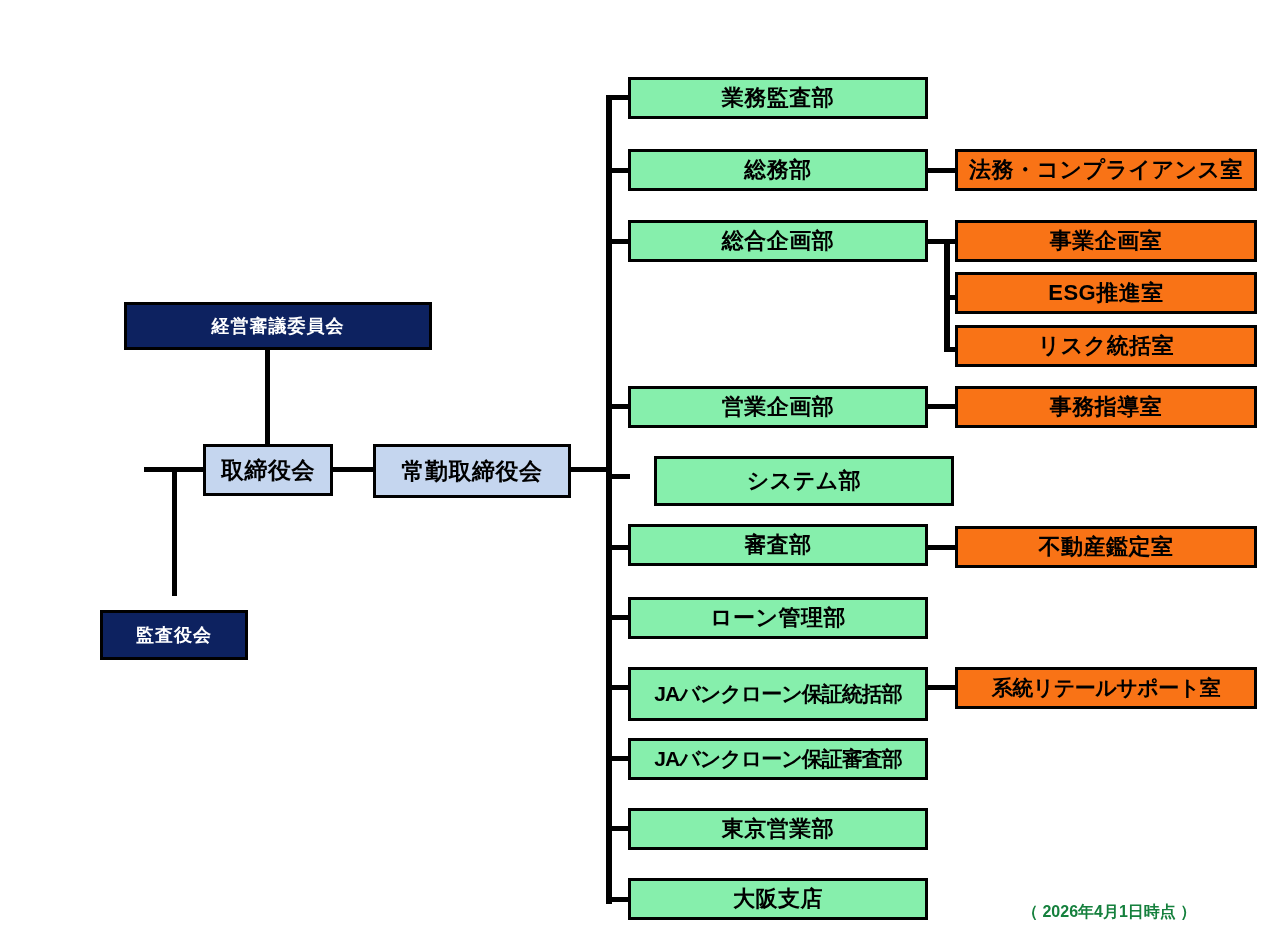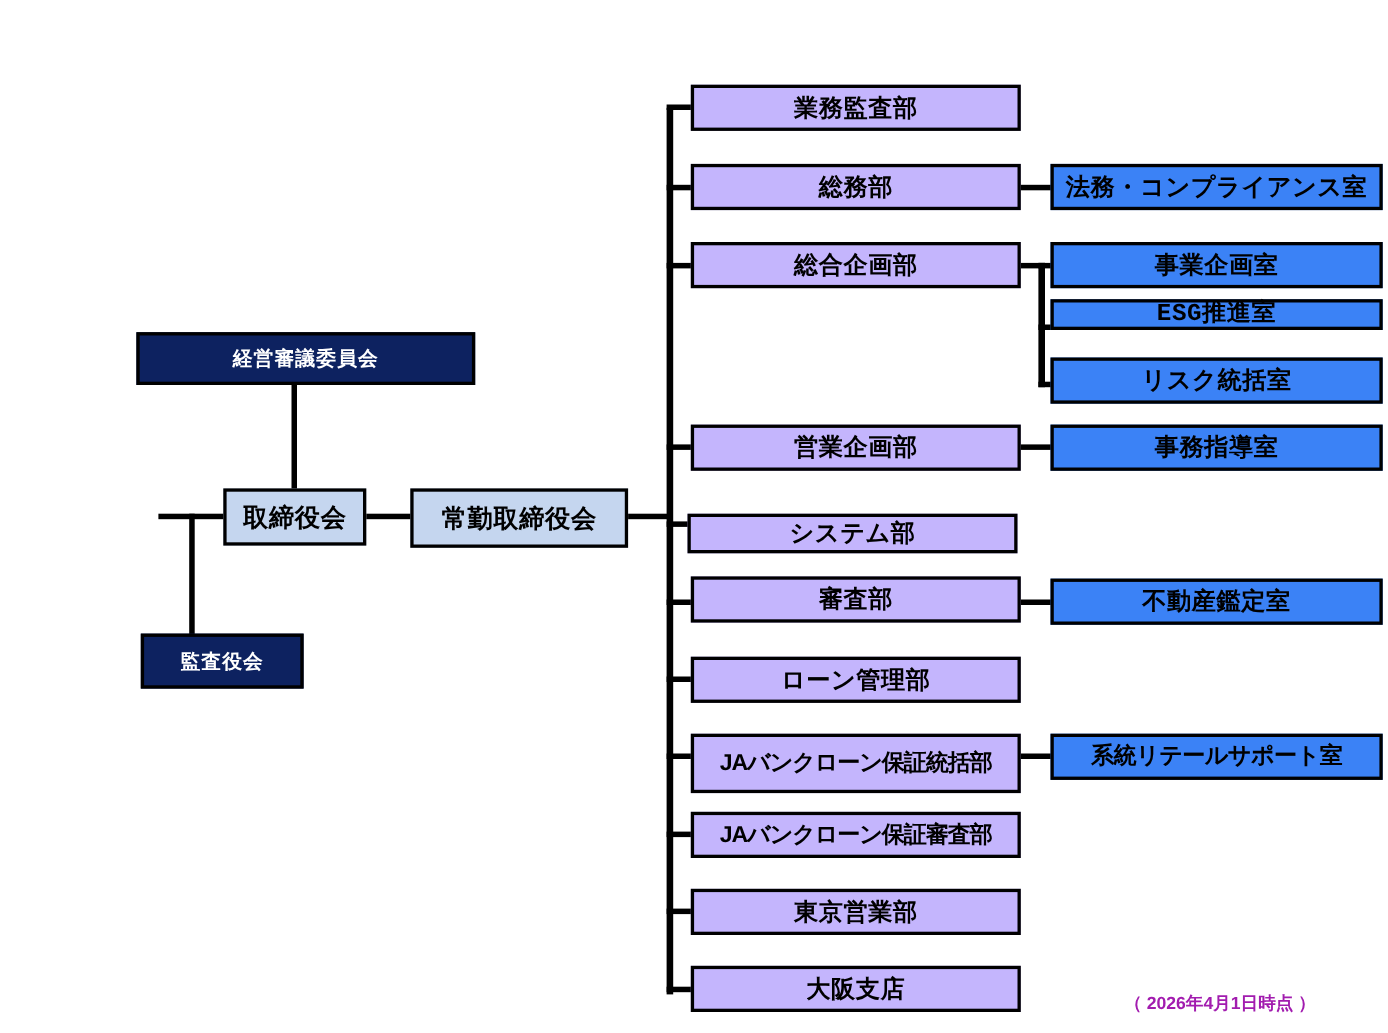--- a/index.html
+++ b/index.html
@@ -27,26 +27,26 @@
     align-items: center;
     justify-content: center;
     text-align: center;
     font-weight: bold;
     color: #000000;
     line-height: 1.05;
     white-space: nowrap;
     letter-spacing: 0.5px;
   }
   .box.lvl-dept {
-    background: #c4b5fd;
+    background: #86efac;
     font-size: 22px;
     text-align: right;
   }
   .box.lvl-sub {
-    background: #3b82f6;
+    background: #f97316;
     font-size: 22px;
   }
   .box.lvl-gov {
     background: #c5d6ef;
     font-size: 23px;
   }
   .box.lvl-navy {
     background: #0d2260;
     color: #ffffff;
     font-size: 18px;
@@ -65,21 +65,21 @@
   .line {
     position: absolute;
     background: #000000;
   }
 
   
   .footnote {
     position: absolute;
     font-size: 16px;
     font-weight: bold;
-    color: #a21caf;
+    color: #15803d;
     white-space: nowrap;
   }
 </style>
 </head>
 <body>
 
 <div id="chart">
 
   <div class="box lvl-navy" style="left:124px; top:302px; width:308px; height:48px;">経営審議委員会</div>
 
@@ -89,21 +89,21 @@
   <div class="line" style="left:144px; top:467px; width:62px; height:5px;"></div>
 
   <div class="box lvl-gov" style="left:203px; top:444px; width:130px; height:52px;">取締役会</div>
 
   <div class="line" style="left:333px; top:467px; width:43px; height:5px;"></div>
 
   <div class="box lvl-gov" style="left:373px; top:444px; width:198px; height:54px;">常勤取締役会</div>
 
   <div class="line" style="left:172px; top:467px; width:5px; height:129px;"></div>
 
-  <div class="box lvl-navy" style="left:100px; top:576px; width:148px; height:50px;margin-left:28px;">監査役会</div>
+  <div class="box lvl-navy" style="left:100px; top:610px; width:148px; height:50px;">監査役会</div>
 
   <div class="line" style="left:571px; top:467px; width:40px; height:5px;"></div>
 
   <div class="line" style="left:606px; top:98px; width:6px; height:806px;"></div>
 
   <div class="line" style="left:606px; top:95px; width:24px; height:5px;"></div>
   <div class="line" style="left:606px; top:168px; width:24px; height:5px;"></div>
   <div class="line" style="left:606px; top:239px; width:24px; height:5px;"></div>
   <div class="line" style="left:606px; top:404px; width:24px; height:5px;"></div>
   <div class="line" style="left:606px; top:474px; width:24px; height:5px;"></div>
@@ -115,21 +115,21 @@
   <div class="line" style="left:606px; top:897px; width:24px; height:5px;"></div>
 
   <div class="box lvl-dept" style="left:628px; top:77px; width:300px; height:42px;">業務監査部</div>
 
   <div class="box lvl-dept" style="left:628px; top:149px; width:300px; height:42px;">総務部</div>
 
   <div class="box lvl-dept" style="left:628px; top:220px; width:300px; height:42px;">総合企画部</div>
 
   <div class="box lvl-dept" style="left:628px; top:386px; width:300px; height:42px;">営業企画部</div>
 
-  <div class="box lvl-dept" style="left:625px; top:456px; width:300px; height:36px;margin-top:11px;">システム部</div>
+  <div class="box lvl-dept" style="left:654px; top:456px; width:300px; height:50px;">システム部</div>
 
   <div class="box lvl-dept" style="left:628px; top:524px; width:300px; height:42px;">審査部</div>
 
   <div class="box lvl-dept" style="left:628px; top:597px; width:300px; height:42px;">ローン管理部</div>
 
   <div class="box lvl-dept tight" style="left:628px; top:667px; width:300px; height:54px;">JAバンクローン保証統括部</div>
 
   <div class="box lvl-dept tight" style="left:628px; top:738px; width:300px; height:42px;">JAバンクローン保証審査部</div>
 
   <div class="box lvl-dept" style="left:628px; top:808px; width:300px; height:42px;">東京営業部</div>
@@ -139,21 +139,21 @@
   <div class="line" style="left:928px; top:168px; width:30px; height:5px;"></div>
   <div class="box lvl-sub" style="left:955px; top:149px; width:302px; height:42px;">法務・コンプライアンス室</div>
 
   <div class="line" style="left:928px; top:239px; width:22px; height:5px;"></div>
   <div class="line" style="left:944px; top:239px; width:6px; height:113px;"></div>
   <div class="line" style="left:944px; top:239px; width:16px; height:5px;"></div>
   <div class="line" style="left:944px; top:295px; width:16px; height:5px;"></div>
   <div class="line" style="left:944px; top:347px; width:16px; height:5px;"></div>
 
   <div class="box lvl-sub" style="left:955px; top:220px; width:302px; height:42px;">事業企画室</div>
-  <div class="box lvl-sub" style="left:955px; top:272px; width:302px; height:28px;font-family:Liberation Mono, monospace;">ESG推進室</div>
+  <div class="box lvl-sub" style="left:955px; top:272px; width:302px; height:42px;">ESG推進室</div>
   <div class="box lvl-sub" style="left:955px; top:325px; width:302px; height:42px;">リスク統括室</div>
 
   <div class="line" style="left:928px; top:404px; width:30px; height:5px;"></div>
   <div class="box lvl-sub" style="left:955px; top:386px; width:302px; height:42px;">事務指導室</div>
 
   <div class="line" style="left:928px; top:545px; width:30px; height:5px;"></div>
   <div class="box lvl-sub" style="left:955px; top:526px; width:302px; height:42px;">不動産鑑定室</div>
 
   <div class="line" style="left:928px; top:685px; width:30px; height:5px;"></div>
   <div class="box lvl-sub narrow-text" style="left:955px; top:667px; width:302px; height:42px;">系統リテールサポート室</div>

